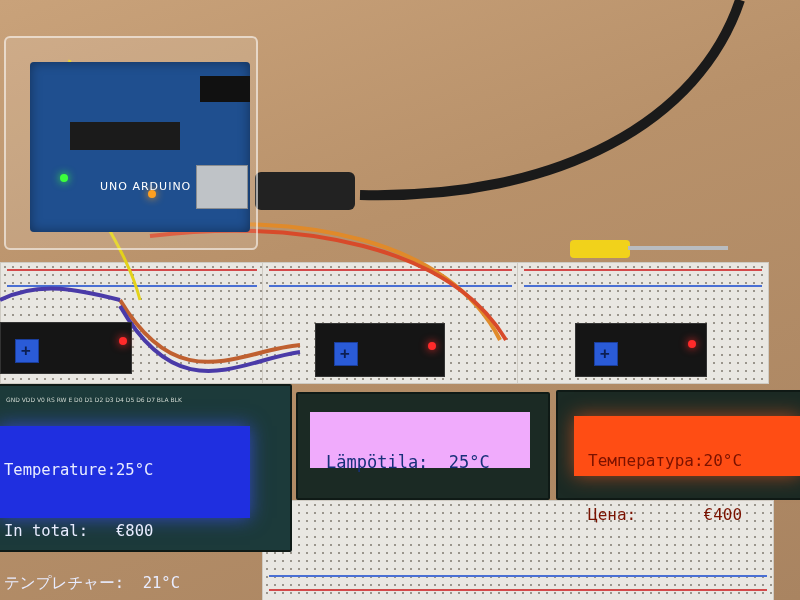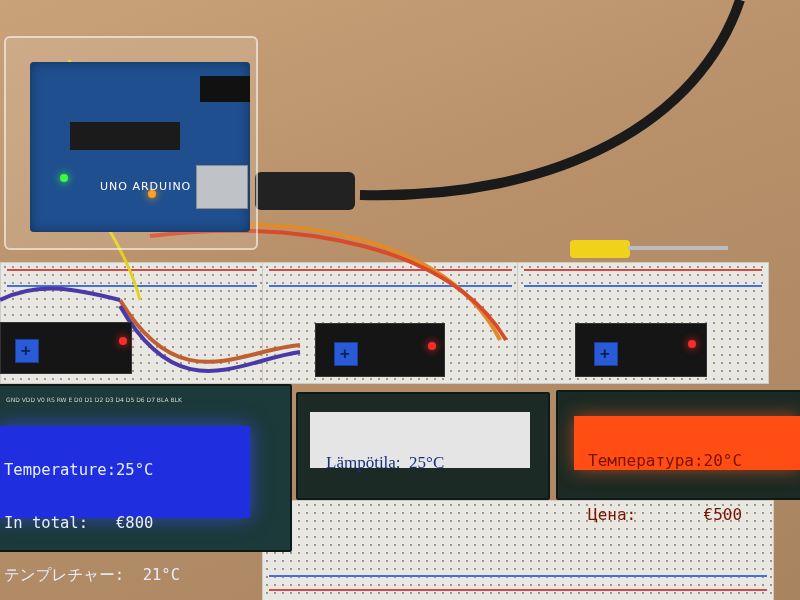--- a/index.html
+++ b/index.html
@@ -25,21 +25,21 @@
   
   .cable{position:absolute;}
   
   .i2c{position:absolute;background:#151515;border:1px solid #333;}
   .pot{position:absolute;width:22px;height:22px;background:#2a5bd7;border:1px solid #1a3d9a;}
   .pot:after{content:"+";position:absolute;left:5px;top:1px;color:#0c1f52;font-size:16px;font-weight:bold;}
   
   .lcd-frame{position:absolute;background:#1b2a24;border:2px solid #0f1a16;border-radius:2px;}
   .lcd-screen{position:absolute;white-space:pre;line-height:1;}
   .lcd-blue{background:#1f2fe0;color:#e8ecff;box-shadow:0 0 18px rgba(60,80,255,.7);}
-  .lcd-white{background:#e5e5e5;color:#17307a;font-family:Liberation Serif, serif;}
+  .lcd-white{background:#f0abfc;color:#17307a;}
   .lcd-orange{background:#ff4d14;color:#7a1200;box-shadow:0 0 18px rgba(255,90,30,.6);}
   .row{display:block;}
   .screwdriver{position:absolute;left:570px;top:240px;width:60px;height:18px;background:#f1d21b;border-radius:4px;}
   .shaft{position:absolute;left:628px;top:246px;width:100px;height:4px;background:#b9bcc0;}
   .label{position:absolute;font-size:6px;color:#cfd8d0;font-family:"DejaVu Sans",sans-serif;white-space:nowrap;}
 </style>
 </head>
 <body>
 
 <div class="breadboard" style="left:0;top:262px;width:262px;height:120px;">
@@ -96,31 +96,31 @@
   <div class="led" style="left:112px;top:18px;background:#ff2a2a;box-shadow:0 0 8px #ff2a2a;"></div>
 </div>
 <div class="i2c" style="left:575px;top:323px;width:130px;height:52px;">
   <div class="pot" style="left:18px;top:18px;"></div>
   <div class="led" style="left:112px;top:16px;background:#ff2a2a;box-shadow:0 0 8px #ff2a2a;"></div>
 </div>
 
 <div class="lcd-frame" style="left:-4px;top:384px;width:292px;height:164px;background:#1c3a3a;">
   <div class="label" style="left:8px;top:10px;">GND VDD V0 RS RW E D0 D1 D2 D3 D4 D5 D6 D7 BLA BLK</div>
   <div class="lcd-screen lcd-blue" style="left:0;top:40px;width:252px;height:92px;padding:6px 0 0 6px;font-size:15.5px;box-sizing:border-box;">
-    <span class="row" style="margin-bottom:6px;">Temperature:25°C</span>
+    <span class="row" style="margin-bottom:14px;">Temperature:25°C</span>
     <span class="row" style="margin-bottom:6px;">In total:   €800</span>
     <span class="row" style="margin-bottom:6px;">テンプレチャー:  21°C</span>
     
   </div>
 </div>
 
 <div class="lcd-frame" style="left:296px;top:392px;width:250px;height:104px;">
   <div class="lcd-screen lcd-white" style="left:12px;top:18px;width:220px;height:56px;padding:8px 0 0 16px;font-size:17px;box-sizing:border-box;">
     <span class="row" style="margin-bottom:5px;">Lämpötila:  25°C</span>
   </div>
 </div>
 
 <div class="lcd-frame" style="left:556px;top:390px;width:244px;height:106px;">
-  <div class="lcd-screen lcd-orange" style="left:16px;top:24px;width:226px;height:54px;padding:5px 0 0 14px;font-size:16px;box-sizing:border-box;">
+  <div class="lcd-screen lcd-orange" style="left:16px;top:24px;width:226px;height:60px;padding:5px 0 0 14px;font-size:16px;box-sizing:border-box;">
     <span class="row" style="margin-bottom:6px;">Температура:20°C</span>
-    <span class="row">Цена:       €500</span>
+    <span class="row">Цена:       €400</span>
   </div>
 </div>
 
 </body></html>

